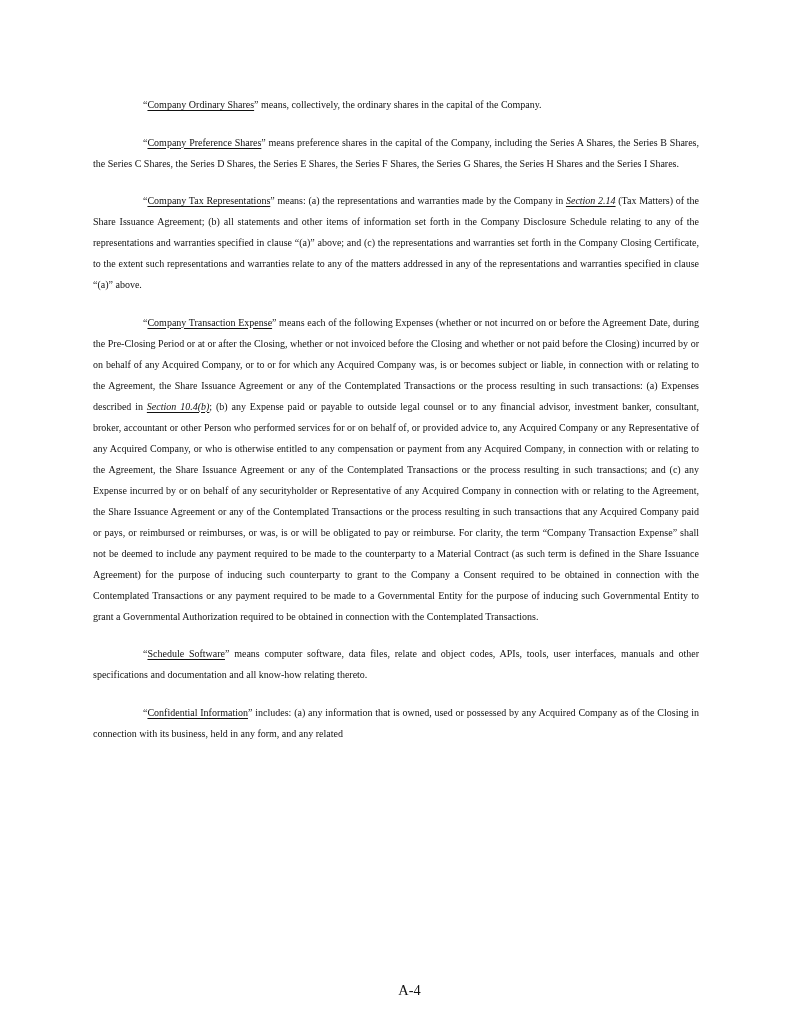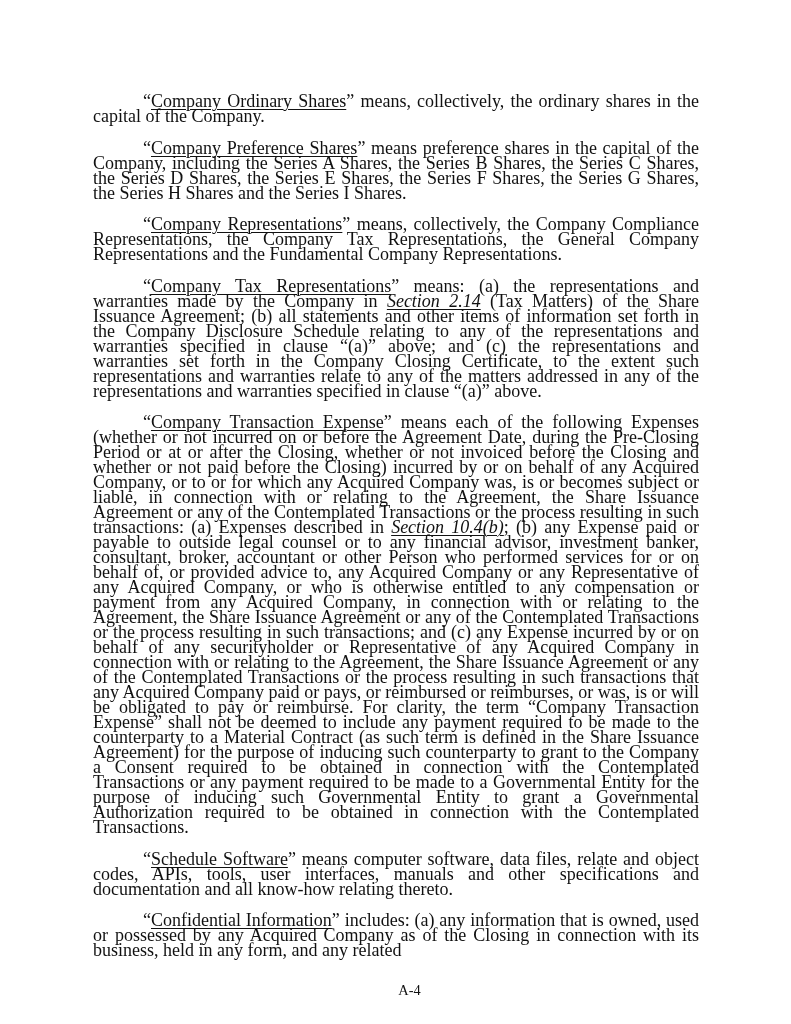--- a/index.html
+++ b/index.html
@@ -15,22 +15,22 @@
       font-family: "Liberation Serif", "DejaVu Serif", serif;
       color: #111111;
     }
     .page {
       position: absolute;
       left: 93px;
       top: 94px;
       width: 606px;
     }
     .para {
-      font-size: 18px;
-      line-height: 15px;
+      font-size: 10px;
+      line-height: 21px;
       text-align: justify;
       text-indent: 50px;
       margin: 0 0 16.5px 0;
       letter-spacing: 0;
     }
     .term {
       text-decoration: underline;
       text-decoration-thickness: 1px;
       text-underline-offset: 2px;
     }
@@ -52,21 +52,20 @@
   </style>
 </head>
 <body>
 
 <div class="page">
 
   <p class="para"><span>“</span><span class="term">Company Ordinary Shares</span><span>”</span><span> means, collectively, the ordinary shares in the capital of the Company.</span></p>
 
   <p class="para"><span>“</span><span class="term">Company Preference Shares</span><span>”</span><span> means preference shares in the capital of the Company, including the Series A Shares, the Series B Shares, the Series C Shares, the Series D Shares, the Series E Shares, the Series F Shares, the Series G Shares, the Series H Shares and the Series I Shares.</span></p>
 
-  <p class="para"><span>“</span><span class="term">Company Representations</span><span>”</span><span> means, collectively, the Company Compliance Representations, the Company Tax Representations, the General Company Representations and the Fundamental Company Representations.</span></p>
 
 
   <p class="para"><span>“</span><span class="term">Company Tax Representations</span><span>”</span><span> means: (a) the representations and warranties made by the Company in </span><span class="ref">Section 2.14</span><span> (Tax Matters) of the Share Issuance Agreement; (b) all statements and other items of information set forth in the Company Disclosure Schedule relating to any of the representations and warranties specified in clause “(a)” above; and (c) the representations and warranties set forth in the Company Closing Certificate, to the extent such representations and warranties relate to any of the matters addressed in any of the representations and warranties specified in clause “(a)” above.</span></p>
 
   <p class="para"><span>“</span><span class="term">Company Transaction Expense</span><span>”</span><span> means each of the following Expenses (whether or not incurred on or before the Agreement Date, during the Pre-Closing Period or at or after the Closing, whether or not invoiced before the Closing and whether or not paid before the Closing) incurred by or on behalf of any Acquired Company, or to or for which any Acquired Company was, is or becomes subject or liable, in connection with or relating to the Agreement, the Share Issuance Agreement or any of the Contemplated Transactions or the process resulting in such transactions: (a) Expenses described in </span><span class="ref">Section 10.4(b)</span><span>; (b) any Expense paid or payable to outside legal counsel or to any financial advisor, investment banker, consultant, broker, accountant or other Person who performed services for or on behalf of, or provided advice to, any Acquired Company or any Representative of any Acquired Company, or who is otherwise entitled to any compensation or payment from any Acquired Company, in connection with or relating to the Agreement, the Share Issuance Agreement or any of the Contemplated Transactions or the process resulting in such transactions; and (c) any Expense incurred by or on behalf of any securityholder or Representative of any Acquired Company in connection with or relating to the Agreement, the Share Issuance Agreement or any of the Contemplated Transactions or the process resulting in such transactions that any Acquired Company paid or pays, or reimbursed or reimburses, or was, is or will be obligated to pay or reimburse. For clarity, the term “Company Transaction Expense” shall not be deemed to include any payment required to be made to the counterparty to a Material Contract (as such term is defined in the Share Issuance Agreement) for the purpose of inducing such counterparty to grant to the Company a Consent required to be obtained in connection with the Contemplated Transactions or any payment required to be made to a Governmental Entity for the purpose of inducing such Governmental Entity to grant a Governmental Authorization required to be obtained in connection with the Contemplated Transactions.</span></p>
 
 
   <p class="para"><span>“</span><span class="term">Schedule Software</span><span>”</span><span> means computer software, data files, relate and object codes, APIs, tools, user interfaces, manuals and other specifications and documentation and all know-how relating thereto.</span></p>
 
   <p class="para"><span>“</span><span class="term">Confidential Information</span><span>”</span><span> includes: (a) any information that is owned, used or possessed by any Acquired Company as of the Closing in connection with its business, held in any form, and any related</span></p>

